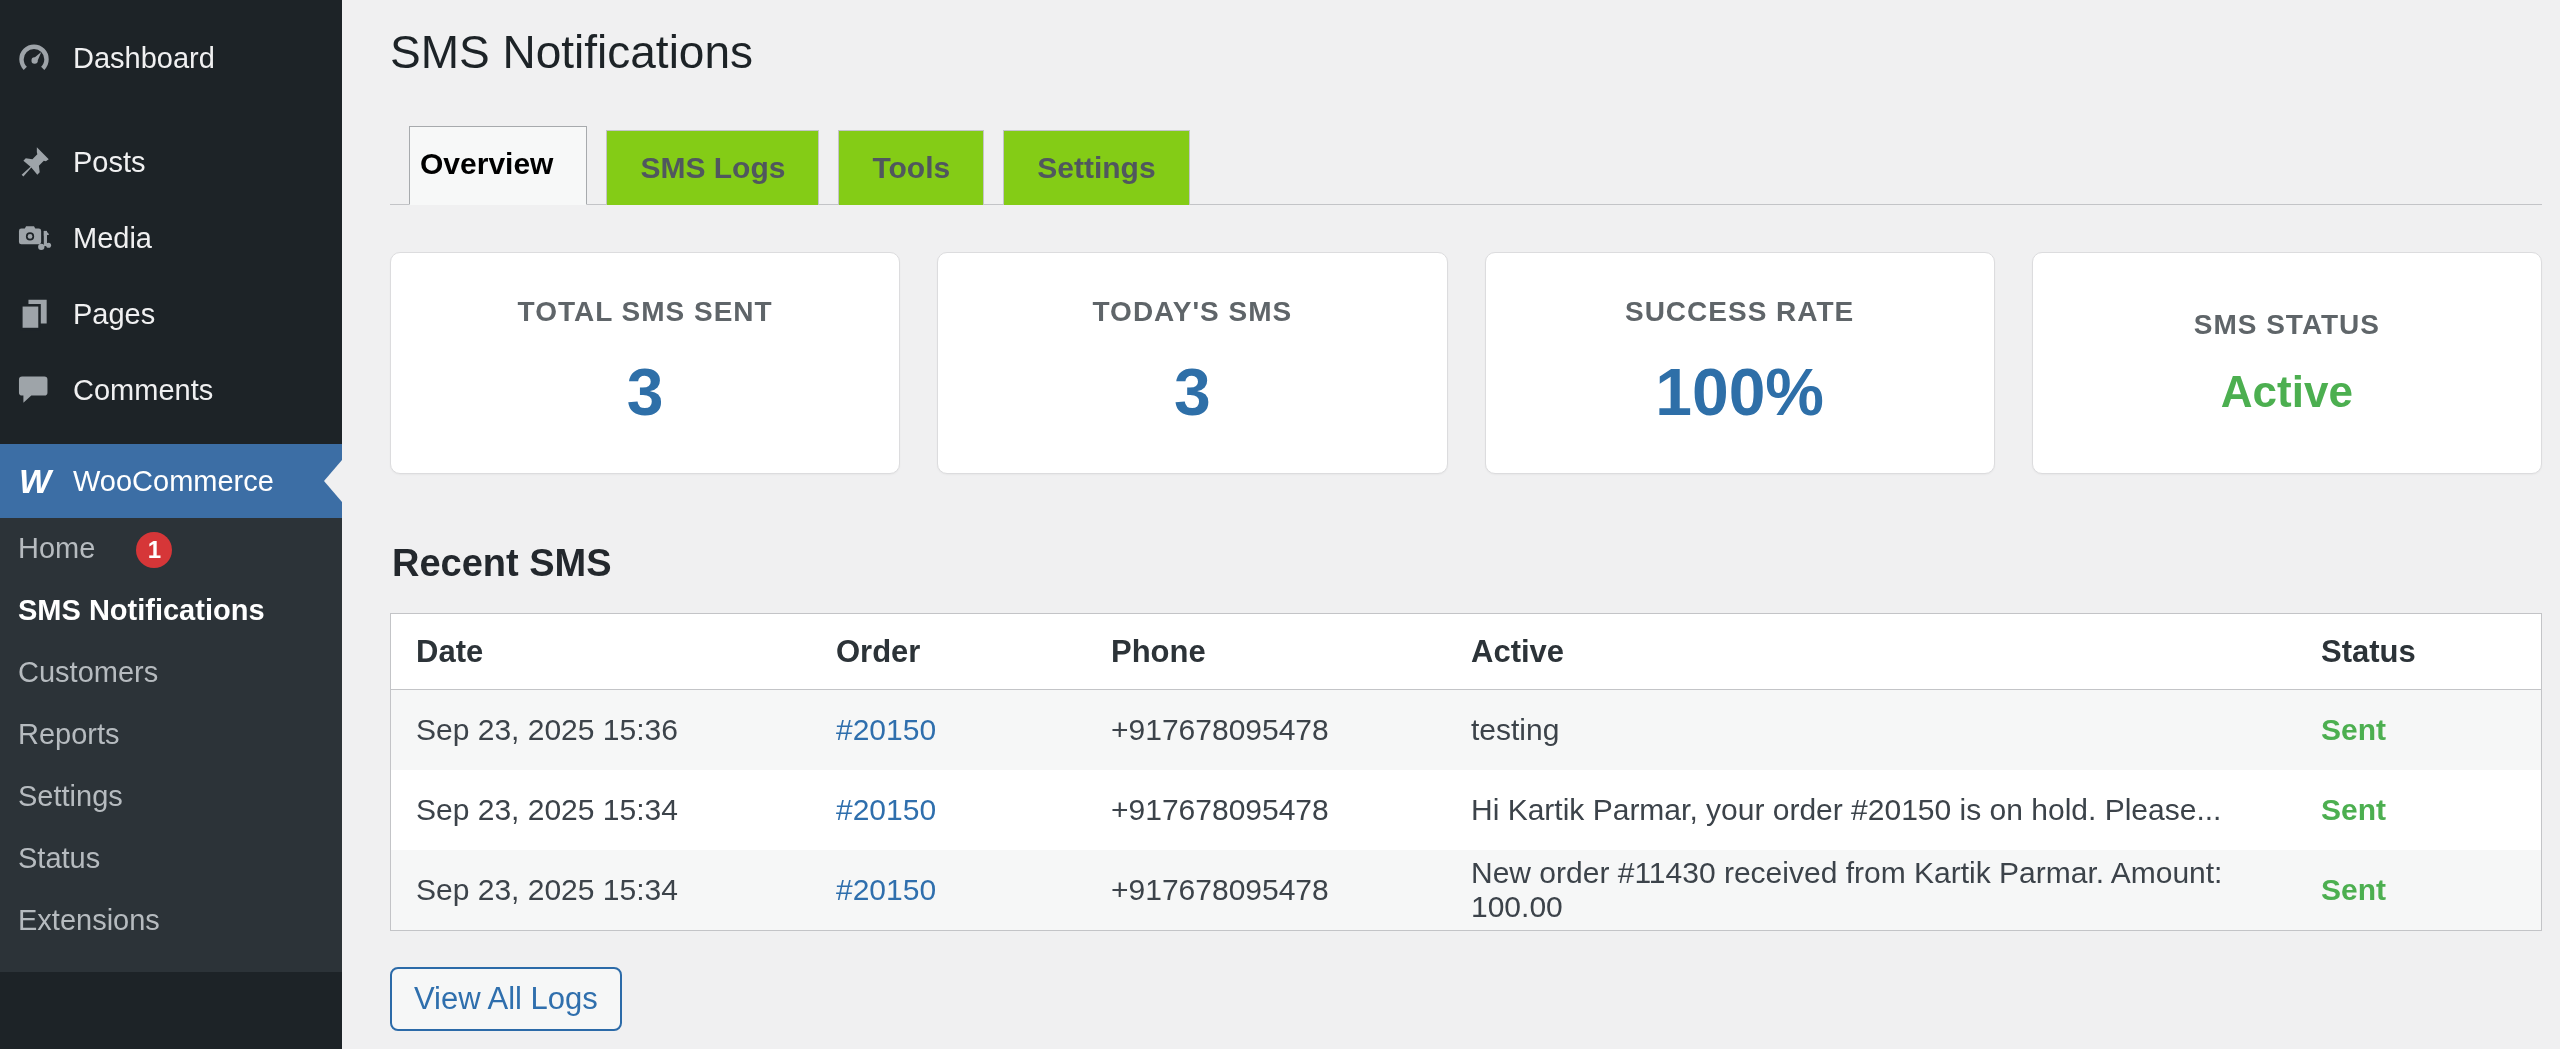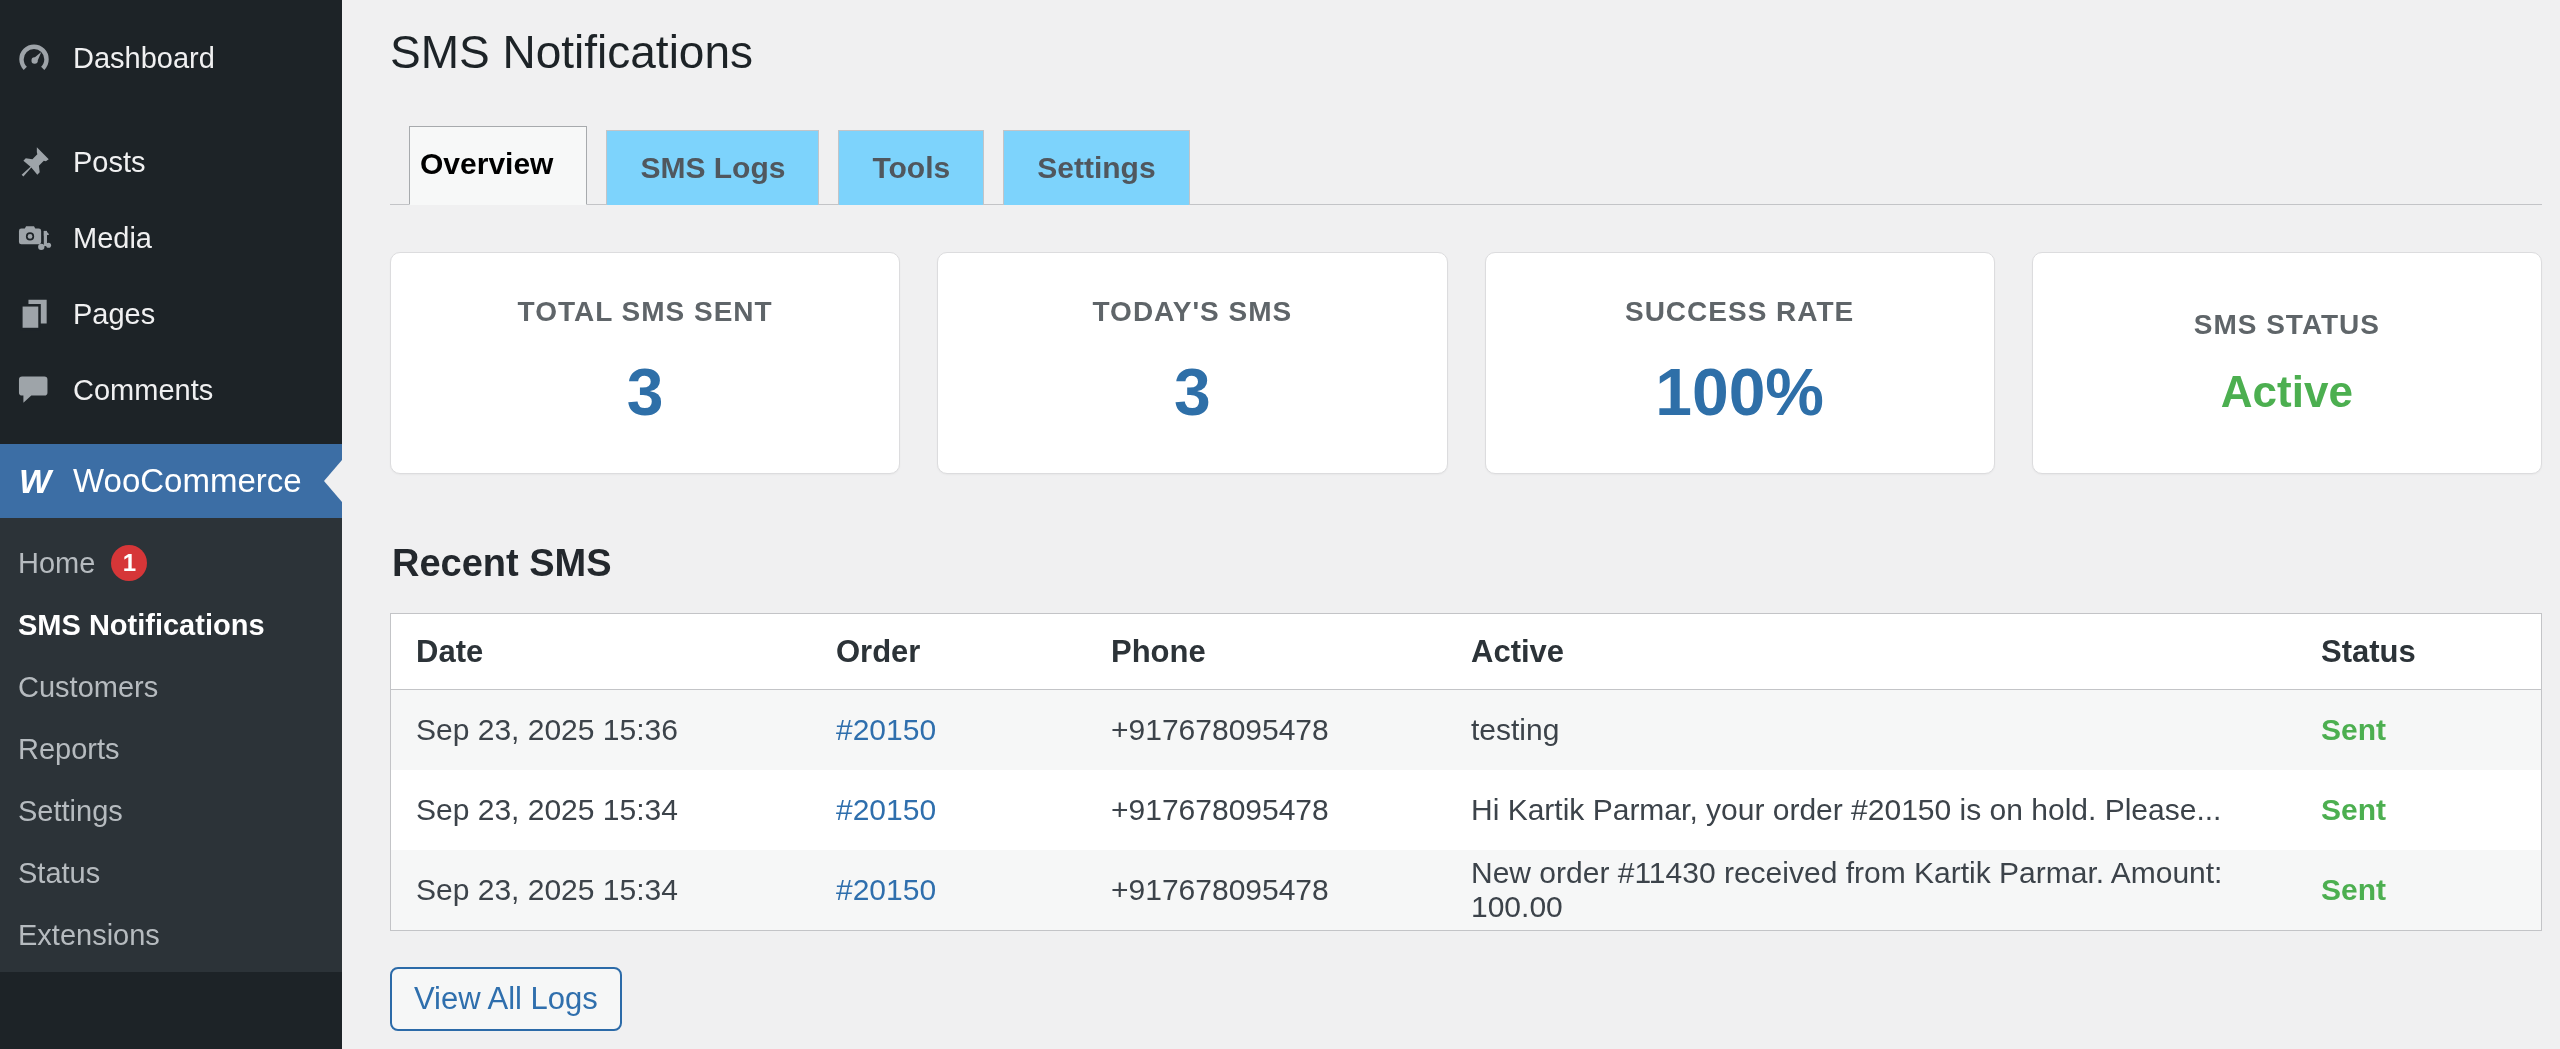--- a/index.html
+++ b/index.html
@@ -27,34 +27,34 @@
   .menu-sep2{height:16px;}
   
   .woo-item{
     height:74px;background:var(--woo-blue,#3c6ea5);
     display:flex;align-items:center;padding-left:12px;position:relative;cursor:pointer;
   }
   .woo-logo{
     color:#fff;font-size:34px;font-weight:800;font-style:italic;
     width:44px;text-align:center;letter-spacing:-2px;
   }
-  .woo-label{color:#fff;font-size:33px;margin-left:17px;}
+  .woo-label{color:#fff;font-size:29px;margin-left:17px;}
   .woo-arrow{
     position:absolute;right:0;top:50%;transform:translateY(-50%);
     width:0;height:0;border-top:21px solid transparent;border-bottom:21px solid transparent;
     border-right:18px solid var(--page-bg,#f0f0f1);
   }
   
   .submenu{
     background:var(--submenu-bg,#2c3338);
     padding:14px 0 6px 0;flex:0 0 auto;
   }
   .submenu-item{
-    height:62px;display:flex;align-items:center;
-    padding-left:18px;cursor:pointer;
+    height:62px;display:flex;
+    padding-left:18px;cursor:pointer;gap:25px;
   }
   .submenu-item .sm-label{color:#b6bbbf;font-size:29px;}
   .submenu-item.current .sm-label{color:#fff;font-weight:700;}
   .badge{
     background:var(--badge-red,#d63638);color:#fff;
     font-size:24px;font-weight:600;line-height:36px;
     min-width:36px;height:36px;border-radius:18px;
     text-align:center;margin-left:16px;padding:0 6px;box-sizing:border-box;
   }
   .sidebar-bottom-strip{flex:1;background:var(--menu-bg,#1d2327);}
@@ -69,21 +69,21 @@
   }
   
   .nav-tab-wrapper{
     margin-top:46px;border-bottom:1px solid #c3c4c7;
     padding-left:19px;white-space:nowrap;
   }
   .nav-tab{
     display:inline-block;vertical-align:bottom;
     padding:20px 33px;margin:0 19px -1px 0;
     font-size:30px;font-weight:600;color:#50575e;
-    background:#7dd3fc;border:1px solid #c3c4c7;border-bottom:none;
+    background:#84cc16;border:1px solid #c3c4c7;border-bottom:none;
     cursor:pointer;
   }
   .nav-tab-active{
     background:#f7f8f8;border-color:#a7aaad;border-bottom:1px solid #f7f8f8;
     color:#000;padding-bottom:23px;padding-left:10px;
   }
   
   .cards{display:flex;gap:37px;margin-top:47px;}
   .card{
     flex:1;height:222px;background:#fff;

